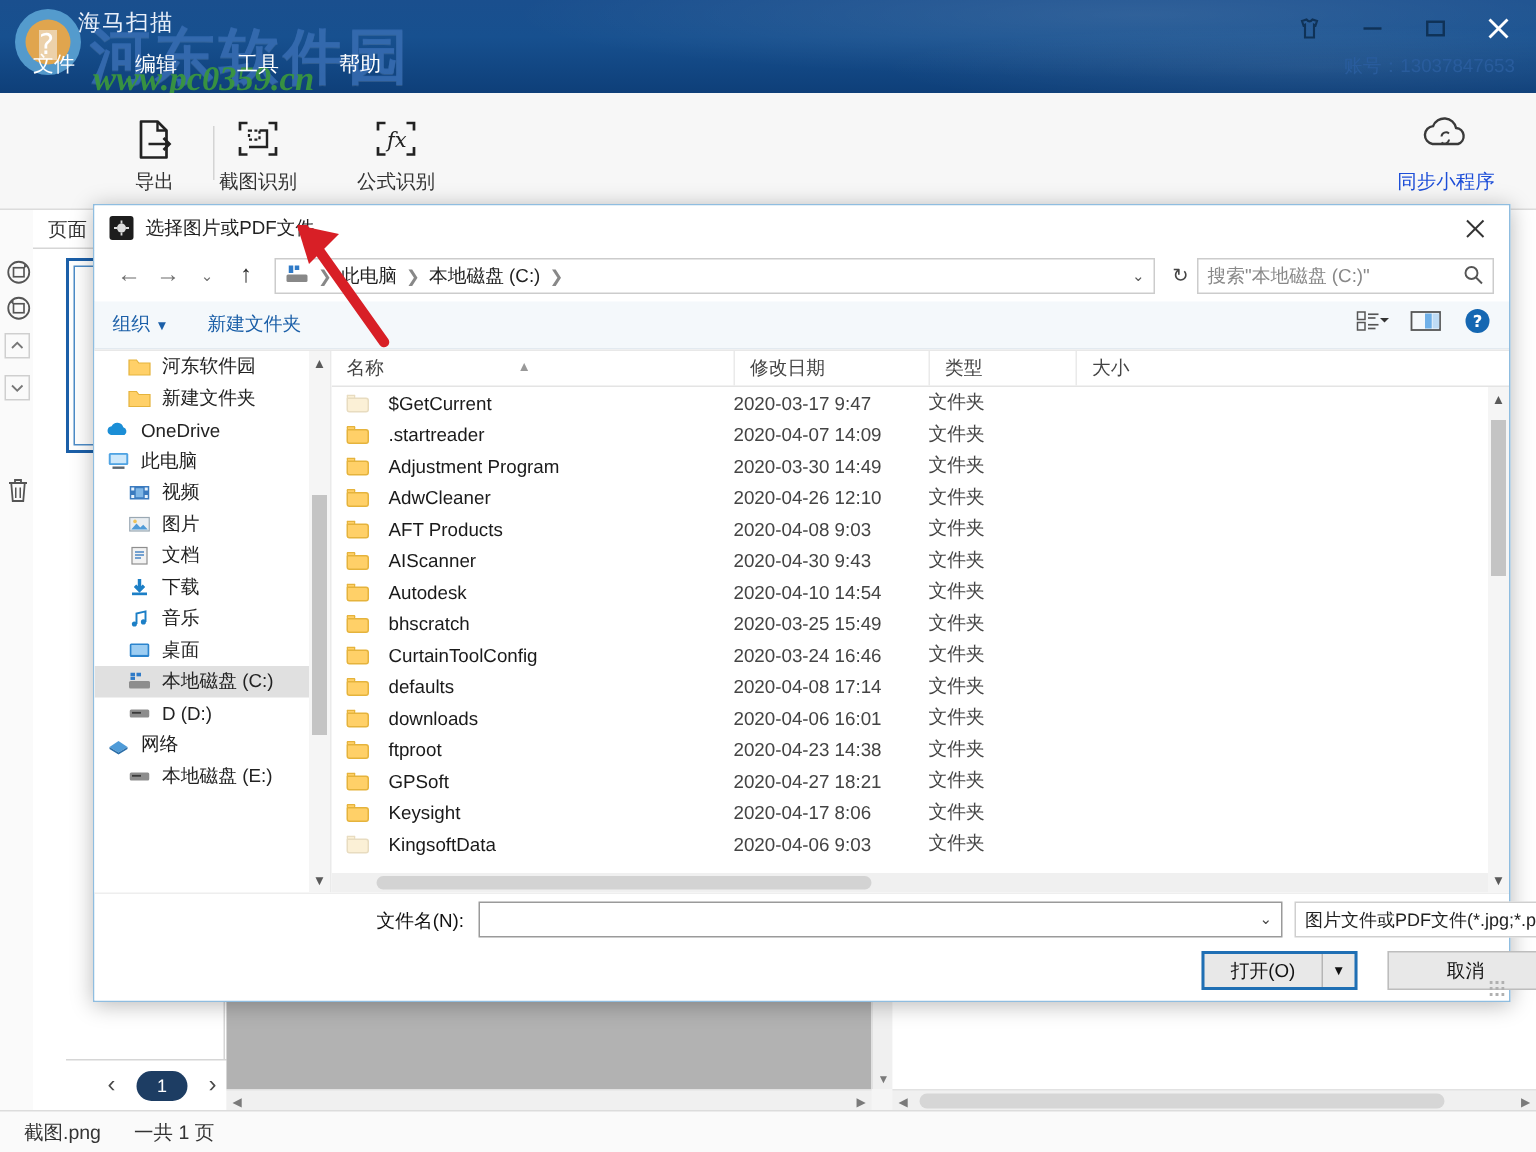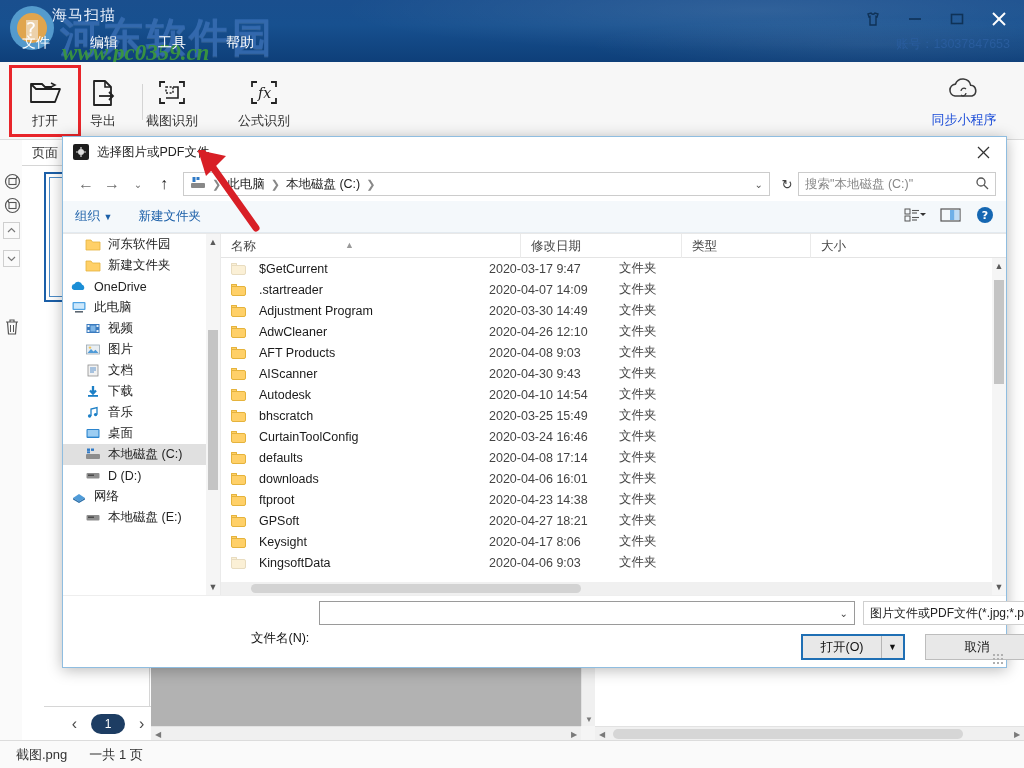--- a/index.html
+++ b/index.html
@@ -231,22 +231,22 @@
   .np-ic { width: 16px; height: 16px; display:flex; align-items:center; justify-content:center; flex: 0 0 16px; }
   .np-scroll {
     position: absolute; right: 0; top: 0; width: 14px; bottom: 0; background: #f5f5f5;
   }
   .np-scroll .arrow { position:absolute; left:0; width:14px; height:16px;
     display:flex; align-items:center; justify-content:center; color:#5a5a5a; font-size:9px; }
   .np-scroll .bar { position:absolute; left:2px; width:10px; background:#c4c4c4; border-radius:0; }
 
   .listpane { flex: 1; position: relative; overflow: hidden; }
   .lp-head {
-    height: 24px; display: flex; align-items: center; border-bottom: 1px solid #e4e4e4;
-    font-size: 12.5px; color: #444; background: #fff; position: relative; gap: 31px;
+    height: 24px; display: flex; align-items: flex-end; border-bottom: 1px solid #e4e4e4;
+    font-size: 12.5px; color: #444; background: #fff; position: relative;
   }
   .lp-head .col { padding-left: 10px; position: relative; height: 24px; line-height: 24px; }
   .lp-head .col + .col { border-left: 1px solid #eaeaea; }
   .sort-caret {
     position: absolute; left: 124px; top: -1px; color: #999; font-size: 9px;
   }
   .lp-rows { position: absolute; top: 24px; left: 0; right: 14px; bottom: 0; overflow: hidden; }
   .lp-row {
     height: 21px; display: flex; align-items: center; font-size: 12.5px; color: #1a1a1a;
   }
@@ -277,21 +277,21 @@
     background: #ffd068; border: 1px solid #e5b33c; border-bottom: none; border-radius: 1px 1px 0 0;
   }
   .folder-ic.pale i { background: #fbf0d6; border-color: #e8dcc0; }
   .folder-ic.pale b { background: #fbf0d6; border-color: #e8dcc0; }
 
   .dlg-footer {
     position: absolute; left: 0; right: 0; bottom: 0; height: 72px; background: #fff;
     border-top: 1px solid #eee;
   }
   .fn-label {
-    position: absolute; left: 188px; top: 10px; font-size: 12.5px; color: #111; margin-top: 24px;
+    position: absolute; left: 188px; top: 10px; font-size: 12.5px; color: #111;
   }
   .fn-input {
     position: absolute; left: 256px; top: 5px; width: 536px; height: 24px;
     border: 1px solid #9a9a9a; background: #fff; display: flex; align-items: center;
     padding: 0 6px; font-size: 12.5px; color: #222;
   }
   .fn-input .caret { margin-left: auto; color: #444; font-size: 10px; }
   .filter-sel {
     position: absolute; left: 800px; top: 5px; width: 178px; height: 24px;
     border: 1px solid #cfcfcf; background: #fff; display: flex; align-items: center;
@@ -372,30 +372,20 @@
         <svg width="20" height="20" viewBox="0 0 20 20">
             <line x1="4" y1="4" x2="16" y2="16" stroke="#ffffff" stroke-width="1.9"></line>
             <line x1="16" y1="4" x2="4" y2="16" stroke="#ffffff" stroke-width="1.9"></line>
           </svg>
       </div>
     </div>
   </div>
 
   <div class="toolbar">
 
-    <div class="tool hl" style="left:12px;">
-      <div class="ic">
-        <svg width="34" height="30" viewBox="0 0 34 30">
-          <path d="M3 6 h11 l3 3 h6 v3" fill="none" stroke="#222" stroke-width="1.8"></path>
-          <path d="M3 6 v18 h24 l5 -13 h-24 z" fill="none" stroke="#222" stroke-width="1.8" stroke-linejoin="round"></path>
-          <path d="M23 5 l4 2 l-4 2" fill="none" stroke="#222" stroke-width="1.5"></path>
-        </svg>
-      </div>
-      <div class="lbl">打开</div>
-    </div>
 
     <div class="tool" style="left:70px;">
       <div class="ic">
         <svg width="32" height="30" viewBox="0 0 32 30">
           <path d="M7 3 h11 l6 6 v18 h-17 z" fill="none" stroke="#222" stroke-width="1.8" stroke-linejoin="round"></path>
           <path d="M18 3 v6 h6" fill="none" stroke="#222" stroke-width="1.6"></path>
           <line x1="12" y1="18" x2="26" y2="18" stroke="#222" stroke-width="1.8"></line>
           <path d="M22 14 l4 4 l-4 4" fill="none" stroke="#222" stroke-width="1.8"></path>
         </svg>
       </div>

